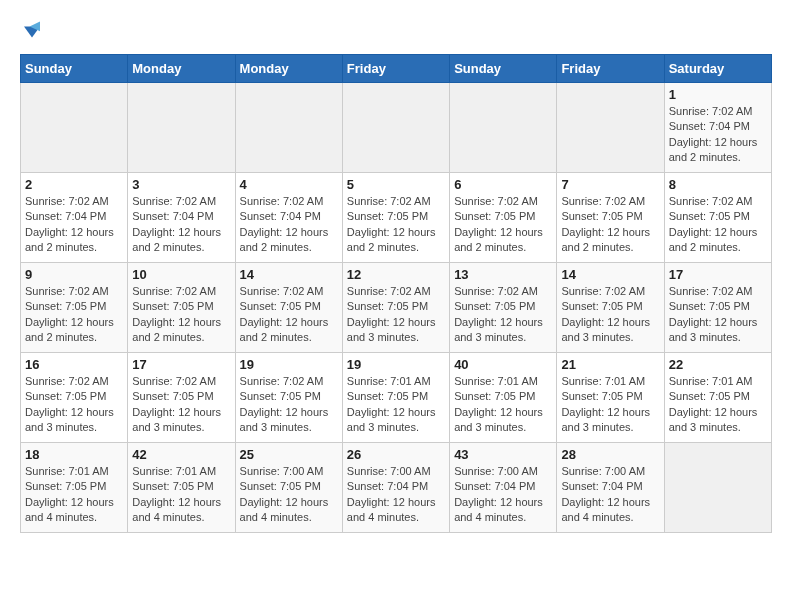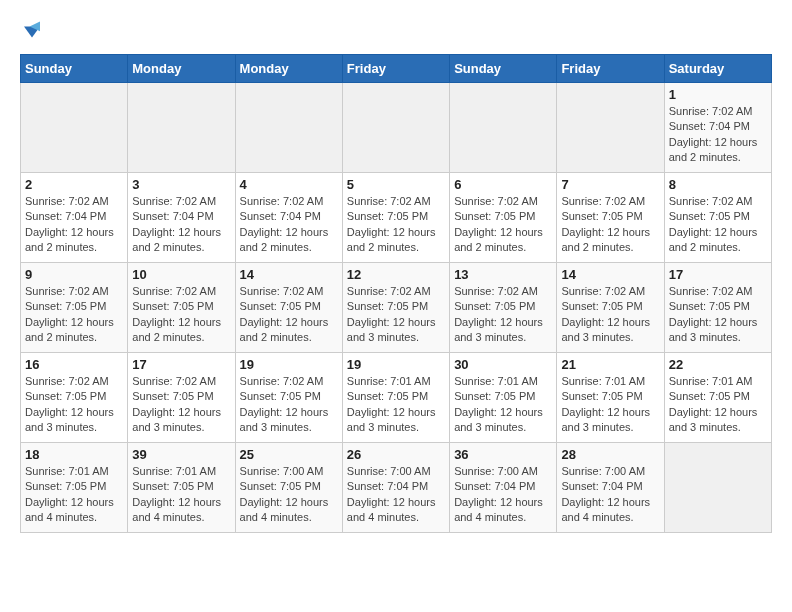--- a/index.html
+++ b/index.html
@@ -267,21 +267,21 @@
 and 3 minutes.</div>
         </td>
         <td>
           <span class="day-number">19</span>
           <div class="day-info" style="white-space: pre-line;">Sunrise: 7:01 AM
 Sunset: 7:05 PM
 Daylight: 12 hours
 and 3 minutes.</div>
         </td>
         <td>
-          <span class="day-number">30</span>
+          <span class="day-number">40</span>
           <div class="day-info" style="white-space: pre-line;">Sunrise: 7:01 AM
 Sunset: 7:05 PM
 Daylight: 12 hours
 and 3 minutes.</div>
         </td>
         <td>
           <span class="day-number">21</span>
           <div class="day-info" style="white-space: pre-line;">Sunrise: 7:01 AM
 Sunset: 7:05 PM
 Daylight: 12 hours
@@ -297,42 +297,42 @@
       </tr>
       <tr>
         <td>
           <span class="day-number">18</span>
           <div class="day-info" style="white-space: pre-line;">Sunrise: 7:01 AM
 Sunset: 7:05 PM
 Daylight: 12 hours
 and 4 minutes.</div>
         </td>
         <td>
-          <span class="day-number">39</span>
+          <span class="day-number">42</span>
           <div class="day-info" style="white-space: pre-line;">Sunrise: 7:01 AM
 Sunset: 7:05 PM
 Daylight: 12 hours
 and 4 minutes.</div>
         </td>
         <td>
           <span class="day-number">25</span>
           <div class="day-info" style="white-space: pre-line;">Sunrise: 7:00 AM
 Sunset: 7:05 PM
 Daylight: 12 hours
 and 4 minutes.</div>
         </td>
         <td>
           <span class="day-number">26</span>
           <div class="day-info" style="white-space: pre-line;">Sunrise: 7:00 AM
 Sunset: 7:04 PM
 Daylight: 12 hours
 and 4 minutes.</div>
         </td>
         <td>
-          <span class="day-number">36</span>
+          <span class="day-number">43</span>
           <div class="day-info" style="white-space: pre-line;">Sunrise: 7:00 AM
 Sunset: 7:04 PM
 Daylight: 12 hours
 and 4 minutes.</div>
         </td>
         <td>
           <span class="day-number">28</span>
           <div class="day-info" style="white-space: pre-line;">Sunrise: 7:00 AM
 Sunset: 7:04 PM
 Daylight: 12 hours

